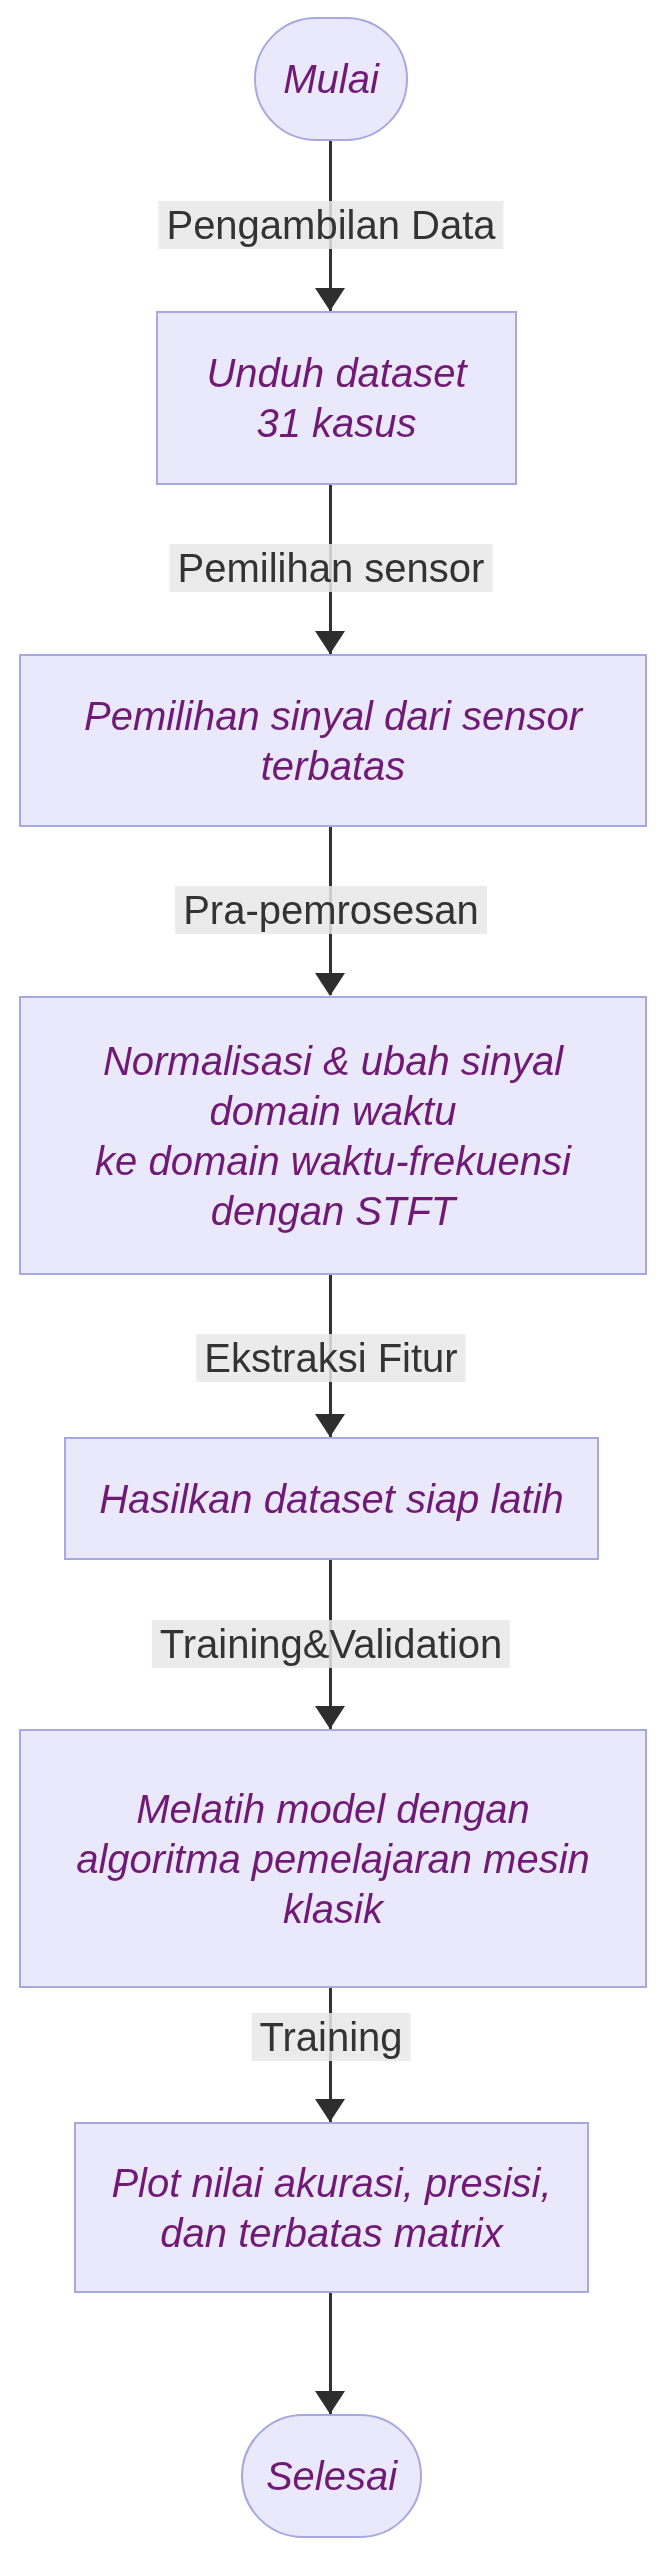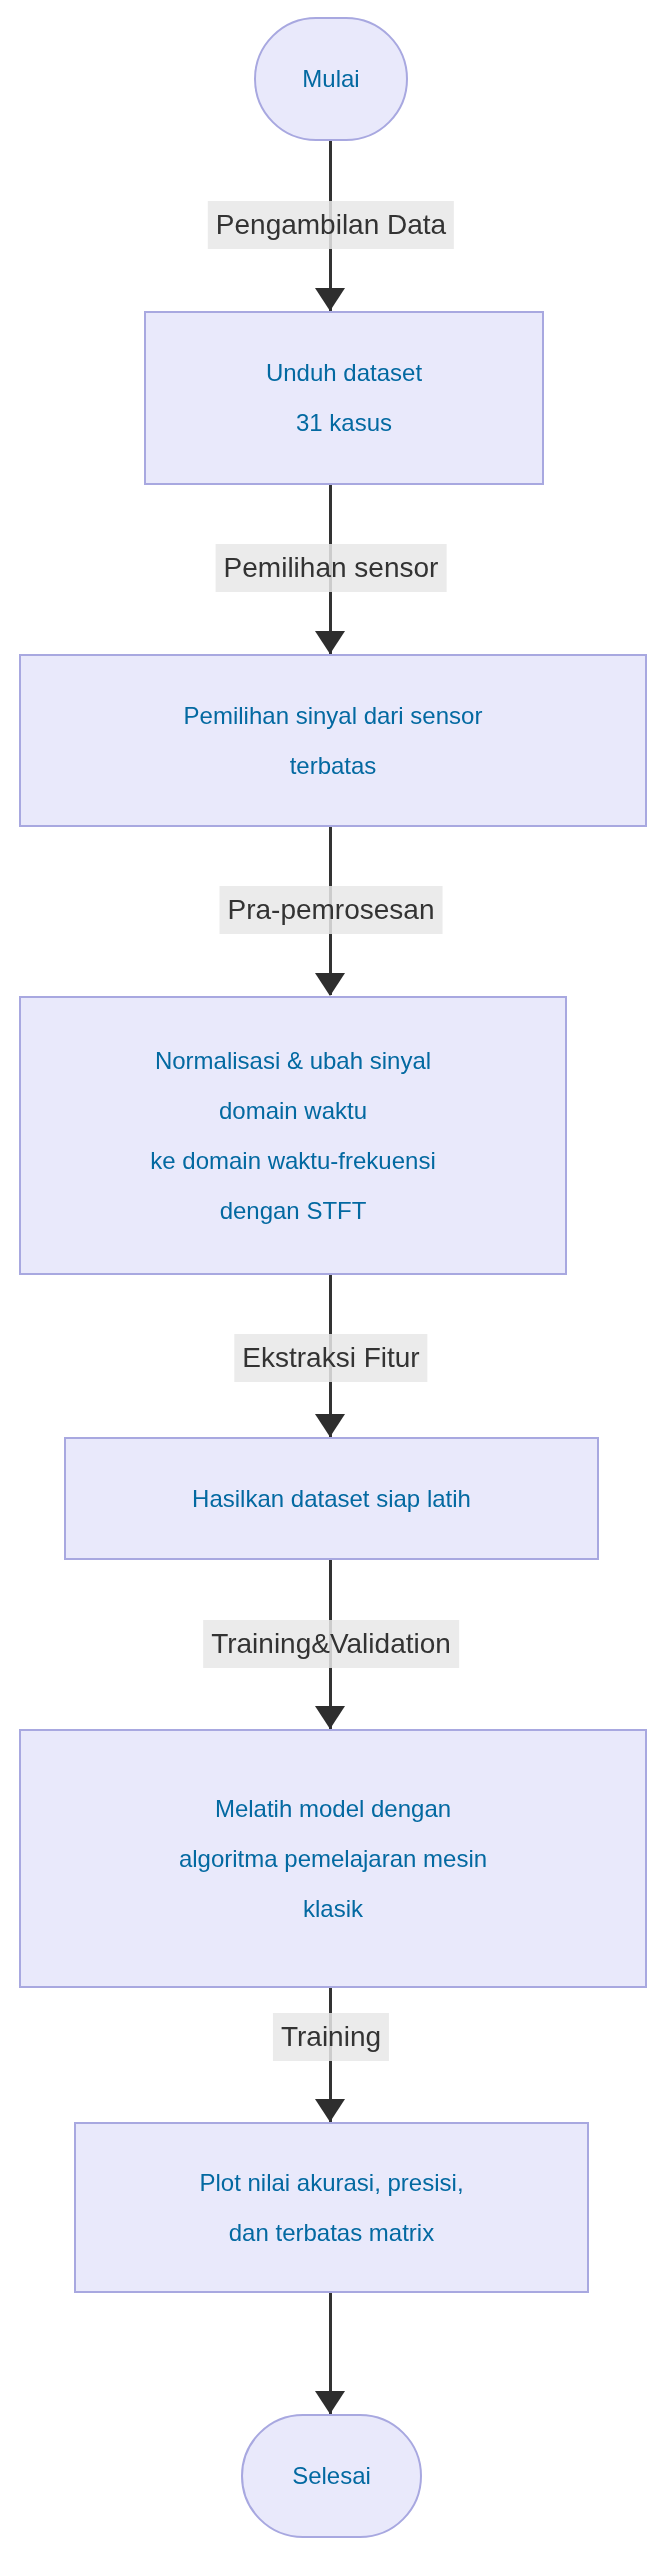--- a/index.html
+++ b/index.html
@@ -16,31 +16,32 @@
 
   
   .node {
     position: absolute;
     display: flex;
     align-items: center;
     justify-content: center;
     text-align: center;
     background: #e9e9fb;
     border: 2.7px solid #a8a8e0;
-    color: #0369a1;
-    font-size: 24px;
+    color: #701a75;
+    font-size: 40px;
     line-height: 50px;
     white-space: pre-line;
+    font-style: italic;
   }
   .stadium { border-radius: 64px; }
 
   .n-start    { left: 254px; top: 17px;   width: 154px; height: 124px; }
-  .n-unduh    { left: 144px; top: 311px;  width: 400px; height: 174px; }
+  .n-unduh    { left: 156px; top: 311px;  width: 361px; height: 174px; }
   .n-pemilihan{ left: 19px;  top: 654px;  width: 628px; height: 173px; }
-  .n-normal   { left: 19px;  top: 996px; width: 548px; height: 279px; }
+  .n-normal   { left: 19px;  top: 996px; width: 628px; height: 279px; }
   .n-hasil    { left: 64px;  top: 1437px; width: 535px; height: 123px; }
   .n-melatih  { left: 19px;  top: 1729px; width: 628px; height: 259px; }
   .n-plot     { left: 74px; top: 2122px; width: 515px; height: 171px; }
   .n-end      { left: 241px; top: 2414px; width: 181px; height: 124px; }
 
   
   .edge-line {
     position: absolute;
     left: 329px;
     width: 2.7px;
@@ -71,21 +72,21 @@
   .a5 { top: 2099px; }
   .a6 { top: 2391px; }
 
   
   .edge-label {
     position: absolute;
     left: 331px;
     transform: translateX(-50%);
     background: rgba(232,232,232,0.85);
     color: #333333;
-    font-size: 28px;
+    font-size: 40px;
     line-height: 48px;
     padding: 0 8px;
     white-space: nowrap;
   }
   .l0 { top: 201px; }
   .l1 { top: 544px; }
   .l2 { top: 886px; }
   .l3 { top: 1334px; }
   .l4 { top: 1620px; }
   .l5 { top: 2013px; }

